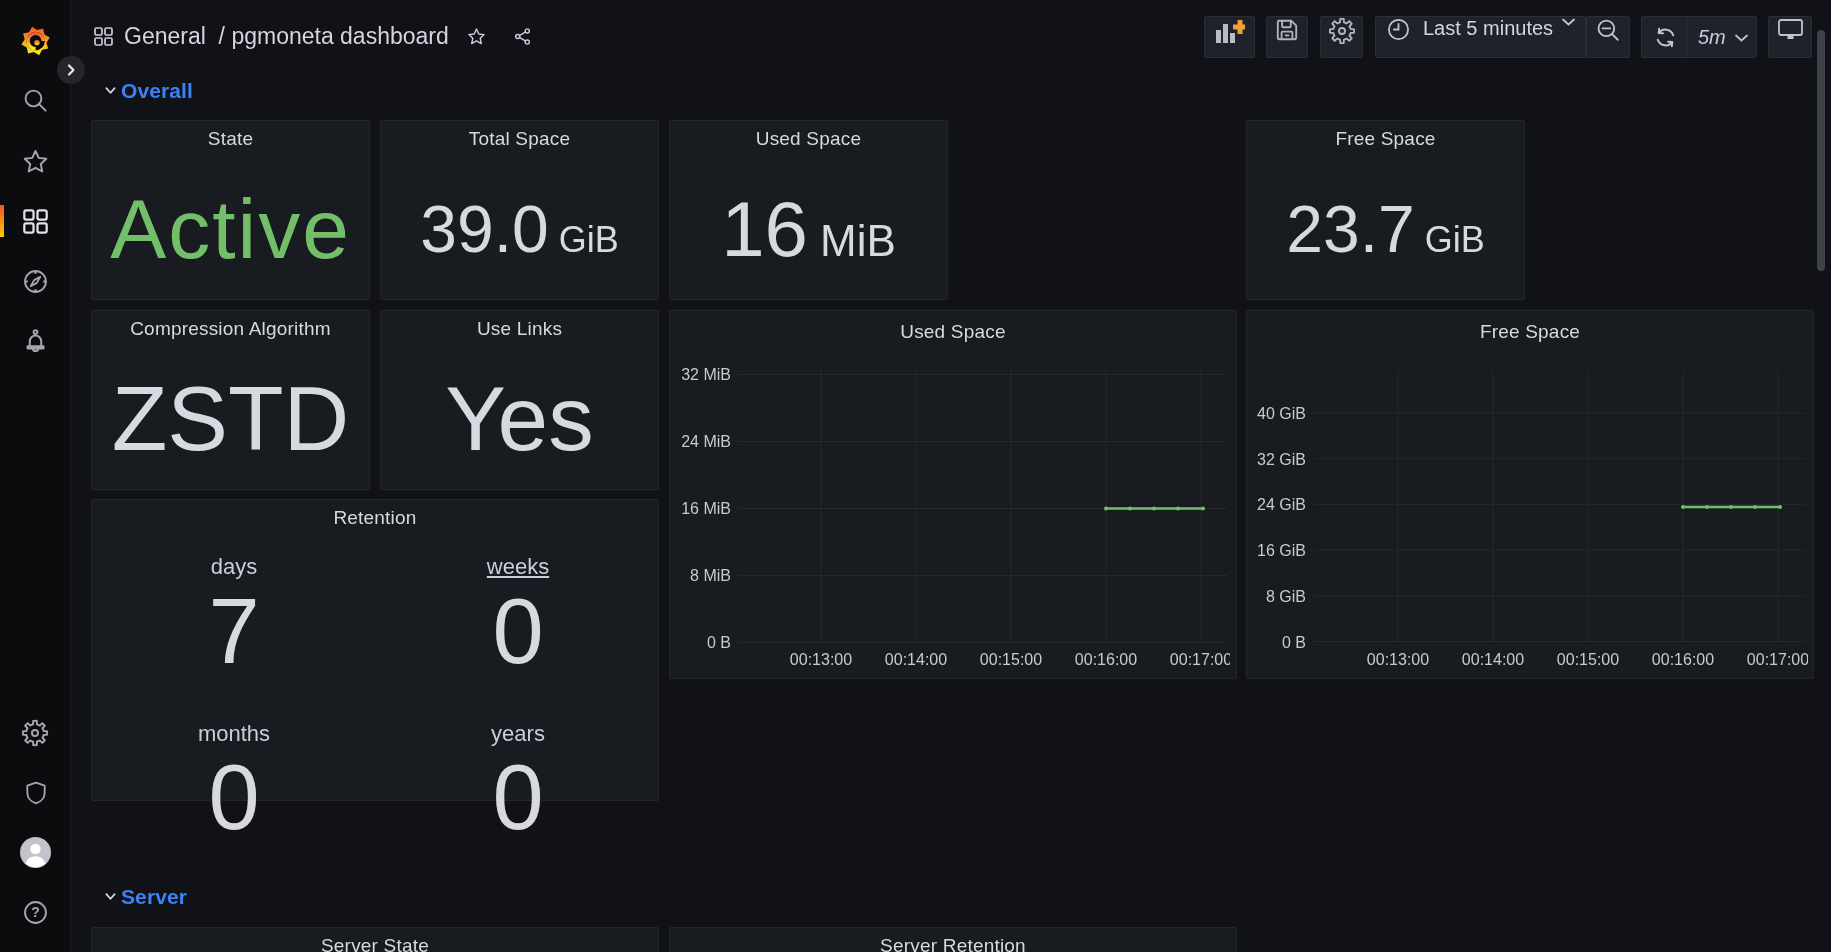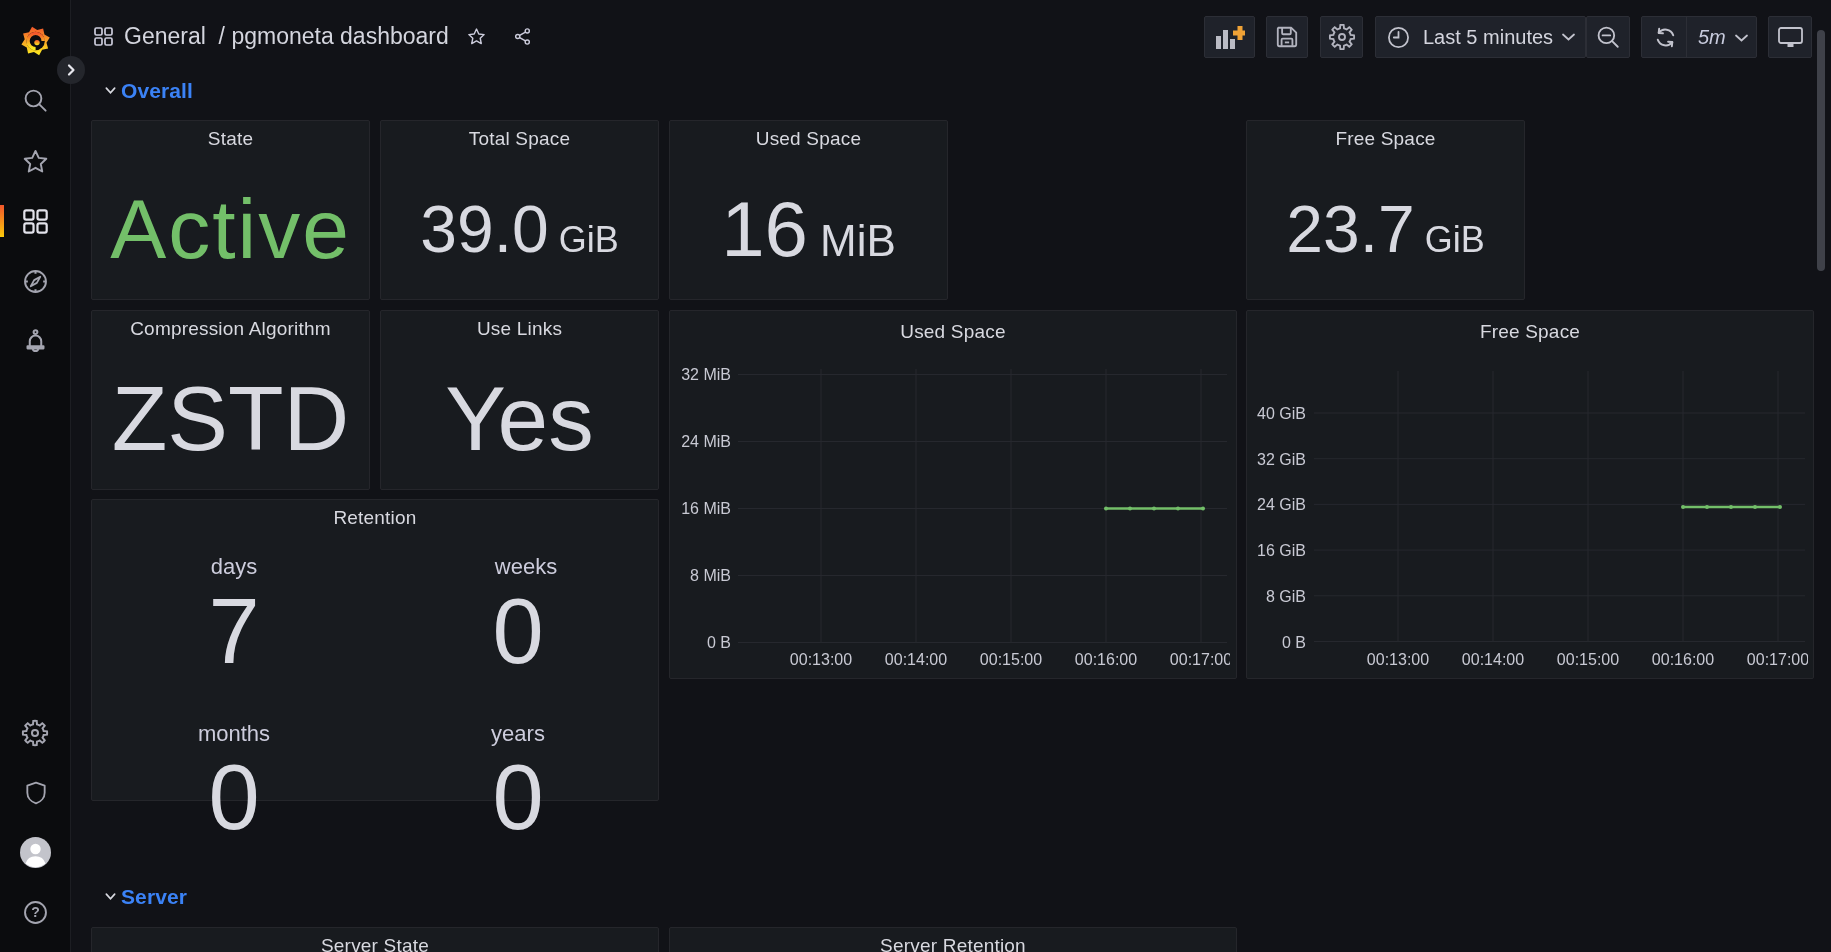--- a/index.html
+++ b/index.html
@@ -7,21 +7,21 @@
     font-family:"Liberation Sans", sans-serif; }
   .abs { position:absolute; }
   #stage { position:relative; width:1831px; height:952px; }
   .panel { position:absolute; background:#181b1f; border:1px solid #25262b; border-radius:2px; }
   .ptitle { position:absolute; width:100%; text-align:center; font-size:19px; font-weight:500;
     color:#d8d9e0; letter-spacing:0.2px; }
   .statval { position:absolute; display:flex; align-items:baseline; justify-content:center;
     width:100%; color:#d8d9e0; font-weight:500; line-height:1; }
   .sechdr { position:absolute; color:#3b82f6; font-size:21px; font-weight:600; letter-spacing:0.1px; }
   .tbtn { position:absolute; background:#1f222a; border:1px solid #2c2e36; border-radius:2px;
-    top:16px; height:42px; display:flex; align-items:center; justify-content:center; }
+    top:16px; height:42px; display:flex; align-items:flex-start; justify-content:center; }
   svg { display:block; }
 </style>
 </head>
 <body>
 <div id="stage">
 
   <div class="abs" id="sidebar" style="left:0;top:0;width:71px;height:952px;background:#0b0c0e;border-right:1px solid #1d1e23;"></div>
   <svg class="abs" style="left:21px;top:25px;" width="29" height="31" viewBox="0 0 29 31">
     <defs>
       <linearGradient id="lg" x1="0" y1="0" x2="0" y2="1">
@@ -271,21 +271,21 @@
           <circle cx="484" cy="196" r="2"></circle>
           <circle cx="508" cy="196" r="2"></circle>
           <circle cx="533" cy="196" r="2"></circle>
         </g>
     </svg>
   </div>
 
   <div class="panel" style="left:91px;top:499px;width:568px;height:302px;">
     <div class="ptitle" style="top:7px;">Retention</div>
     <div class="abs rlab" style="left:0;top:54px;width:284px;">days</div>
-    <div class="abs rlab" style="left:292px;top:54px;width:284px;">weeks</div>
+    <div class="abs rlab" style="left:284px;top:54px;width:284px;text-decoration:underline;">weeks</div>
     <div class="abs rval" style="left:0;top:85px;width:284px;">7</div>
     <div class="abs rval" style="left:284px;top:85px;width:284px;">0</div>
     <div class="abs rlab" style="left:0;top:221px;width:284px;">months</div>
     <div class="abs rlab" style="left:284px;top:221px;width:284px;">years</div>
     <div class="abs rval" style="left:0;top:251px;width:284px;">0</div>
     <div class="abs rval" style="left:284px;top:251px;width:284px;">0</div>
   </div>
 
   <div class="panel" style="left:91px;top:927px;width:568px;height:60px;">
     <div class="ptitle" style="top:7px;">Server State</div>

